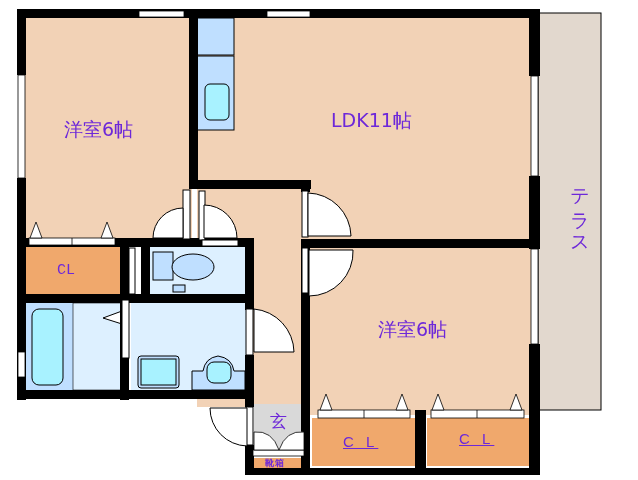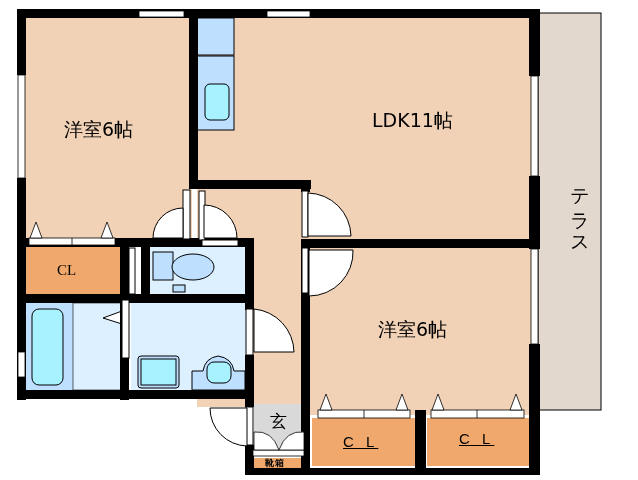--- a/index.html
+++ b/index.html
@@ -1,21 +1,21 @@
 <!DOCTYPE html>
 <html><head>
 <meta charset="utf-8">
 <style>
   html, body { margin: 0; padding: 0; background: #ffffff; }
   body { width: 638px; height: 480px; position: relative; overflow: hidden; font-family: "DejaVu Sans", sans-serif; }
   #plan { position: absolute; left: 0; top: 0; }
-  .lbl { position: absolute; color: #000000; white-space: nowrap; font-family: "DejaVu Sans", sans-serif; }
+  .lbl { position: absolute; color: #6d28d9; white-space: nowrap; font-family: "DejaVu Sans", sans-serif; }
   .room-lg { font-size: 19px; }
   .room-cl { font-size: 15px; letter-spacing: 4px; font-family: "Liberation Sans", sans-serif; text-decoration: underline; }
-  .room-cl2 { font-size: 15px; font-family: Liberation Serif, serif; }
+  .room-cl2 { font-size: 15px; font-family: Liberation Mono, monospace; }
   .terrace { font-size: 19px; writing-mode: vertical-rl; letter-spacing: 2px; }
   .genkan { font-size: 17px; }
   .kutsu { font-size: 9px; font-weight: bold; letter-spacing: 1px; }
 </style>
 </head>
 <body>
 
 <svg id="plan" width="638" height="480" viewBox="0 0 638 480" xmlns="http://www.w3.org/2000/svg">
 
   <rect x="538" y="13" width="63" height="397" fill="#E2D8CE" stroke="#000" stroke-width="1"></rect>
@@ -123,20 +123,20 @@
     <rect x="253" y="450" width="51" height="6"></rect>
   </g>
 
   <g fill="#fff" stroke="#000" stroke-width="0.8">
     <path d="M254 432 Q272 430 279 450 L254 450 Z"></path>
     <path d="M304 432 Q286 430 279 450 L304 450 Z"></path>
   </g>
 </svg>
 
 <div class="lbl room-lg" style="left:64px; top:117px;">洋室6帖</div>
-<div class="lbl room-lg" style="left:331px; top:108px;margin-left:41px;">LDK11帖</div>
+<div class="lbl room-lg" style="left:331px; top:108px;">LDK11帖</div>
 <div class="lbl room-lg" style="left:378px; top:317px;">洋室6帖</div>
 <div class="lbl room-cl2" style="left:57px; top:262px;">CL</div>
 <div class="lbl room-cl" style="left:343px; top:433px;">C L</div>
 <div class="lbl room-cl" style="left:459px; top:430px;">C L</div>
 <div class="lbl terrace" style="left:568px; top:176px;">テラス</div>
 <div class="lbl genkan" style="left:270px; top:410px;">玄</div>
 <div class="lbl kutsu" style="left:265px; top:457px;">靴箱</div>
 
 </body></html>

